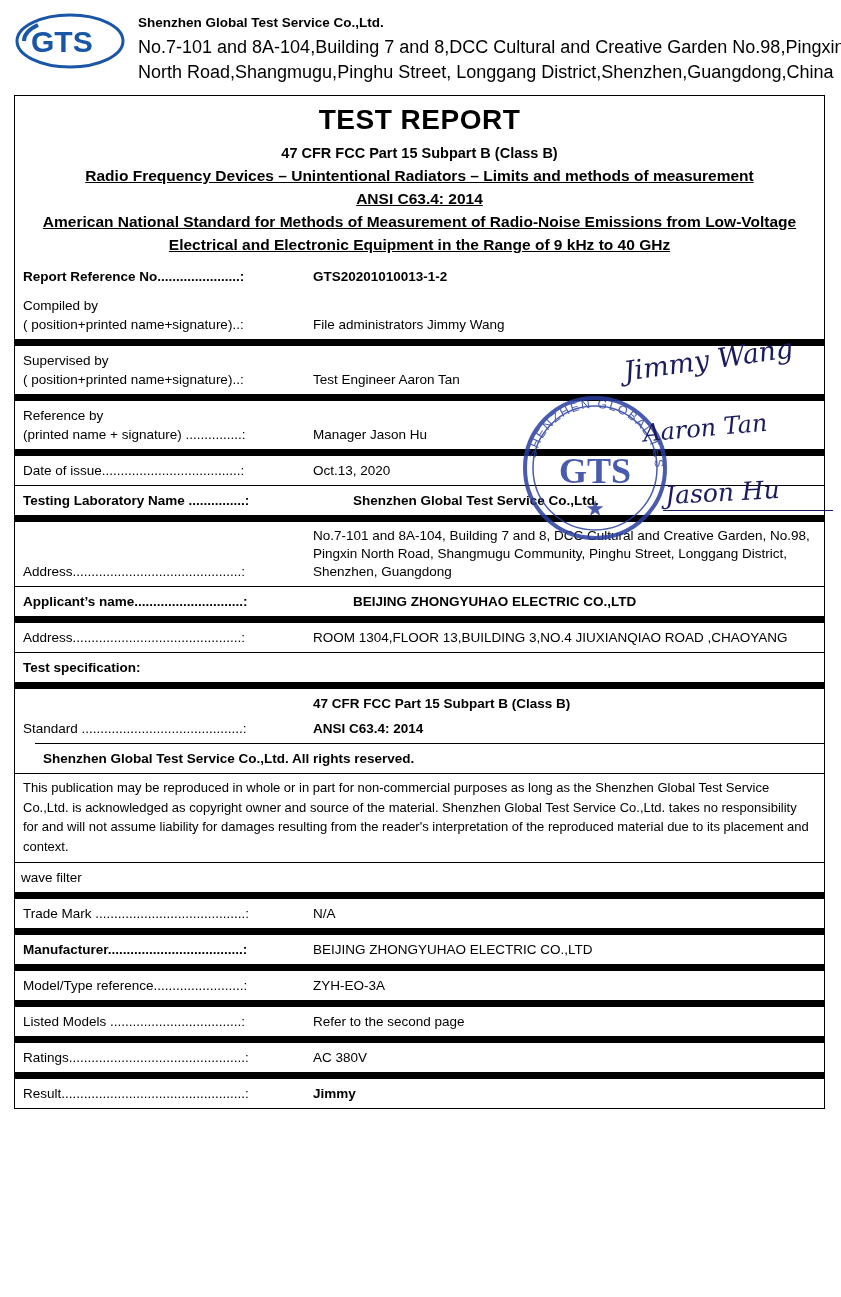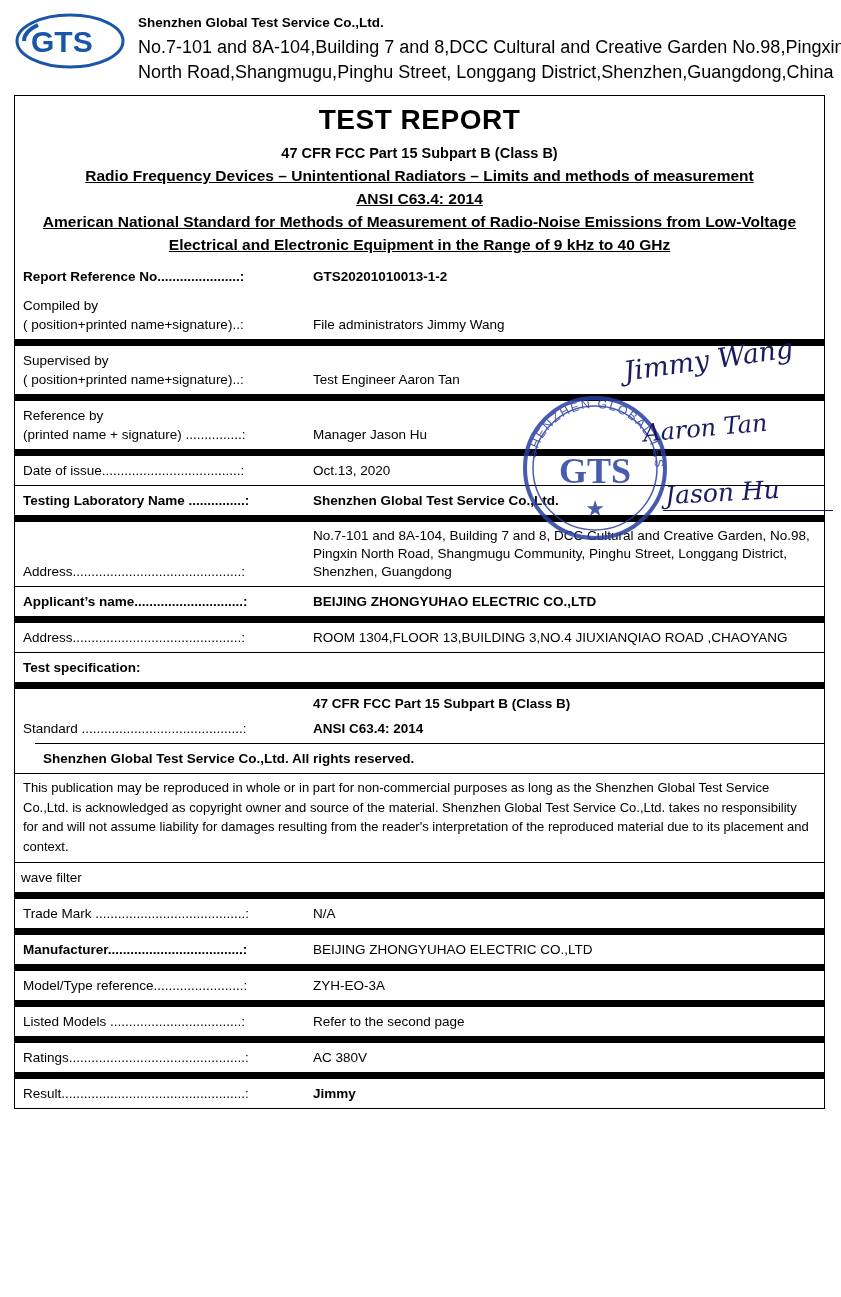--- a/index.html
+++ b/index.html
@@ -71,21 +71,21 @@
     font-size: 15.5px;
     font-weight: bold;
     line-height: 23px;
     text-decoration: underline;
   }
 
   .row {
     display: flex;
     align-items: flex-end;
   }
-  .row.bt { border-top: 1.5px solid #000; }
+  .row.bt { border-top: 1.5px solid #000; gap: 40px; }
   .row.bt-thin { border-top: 7px solid #000000; }
 
   .cell-l {
     width: 292px;
     min-width: 292px;
     box-sizing: border-box;
     padding: 5px 6px 5px 8px;
     font-size: 13.5px;
     line-height: 19px;
   }

